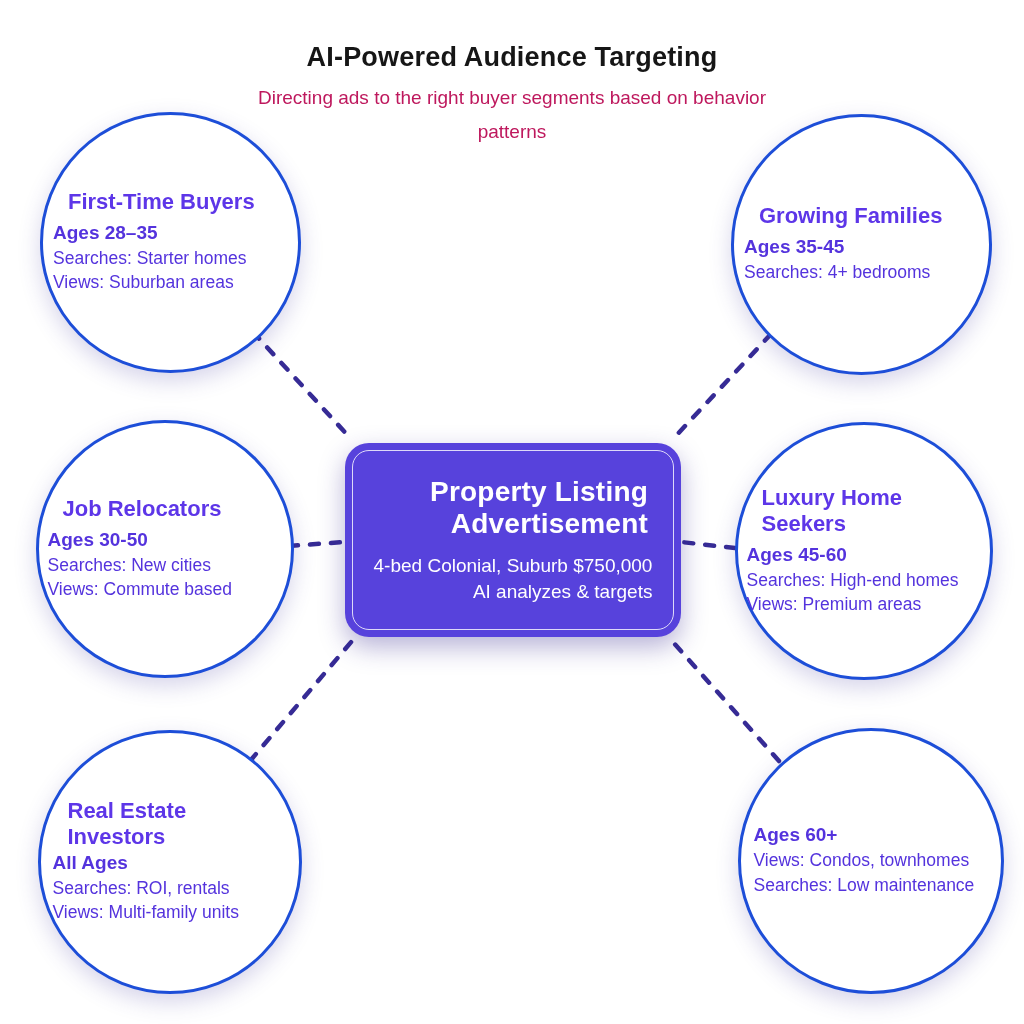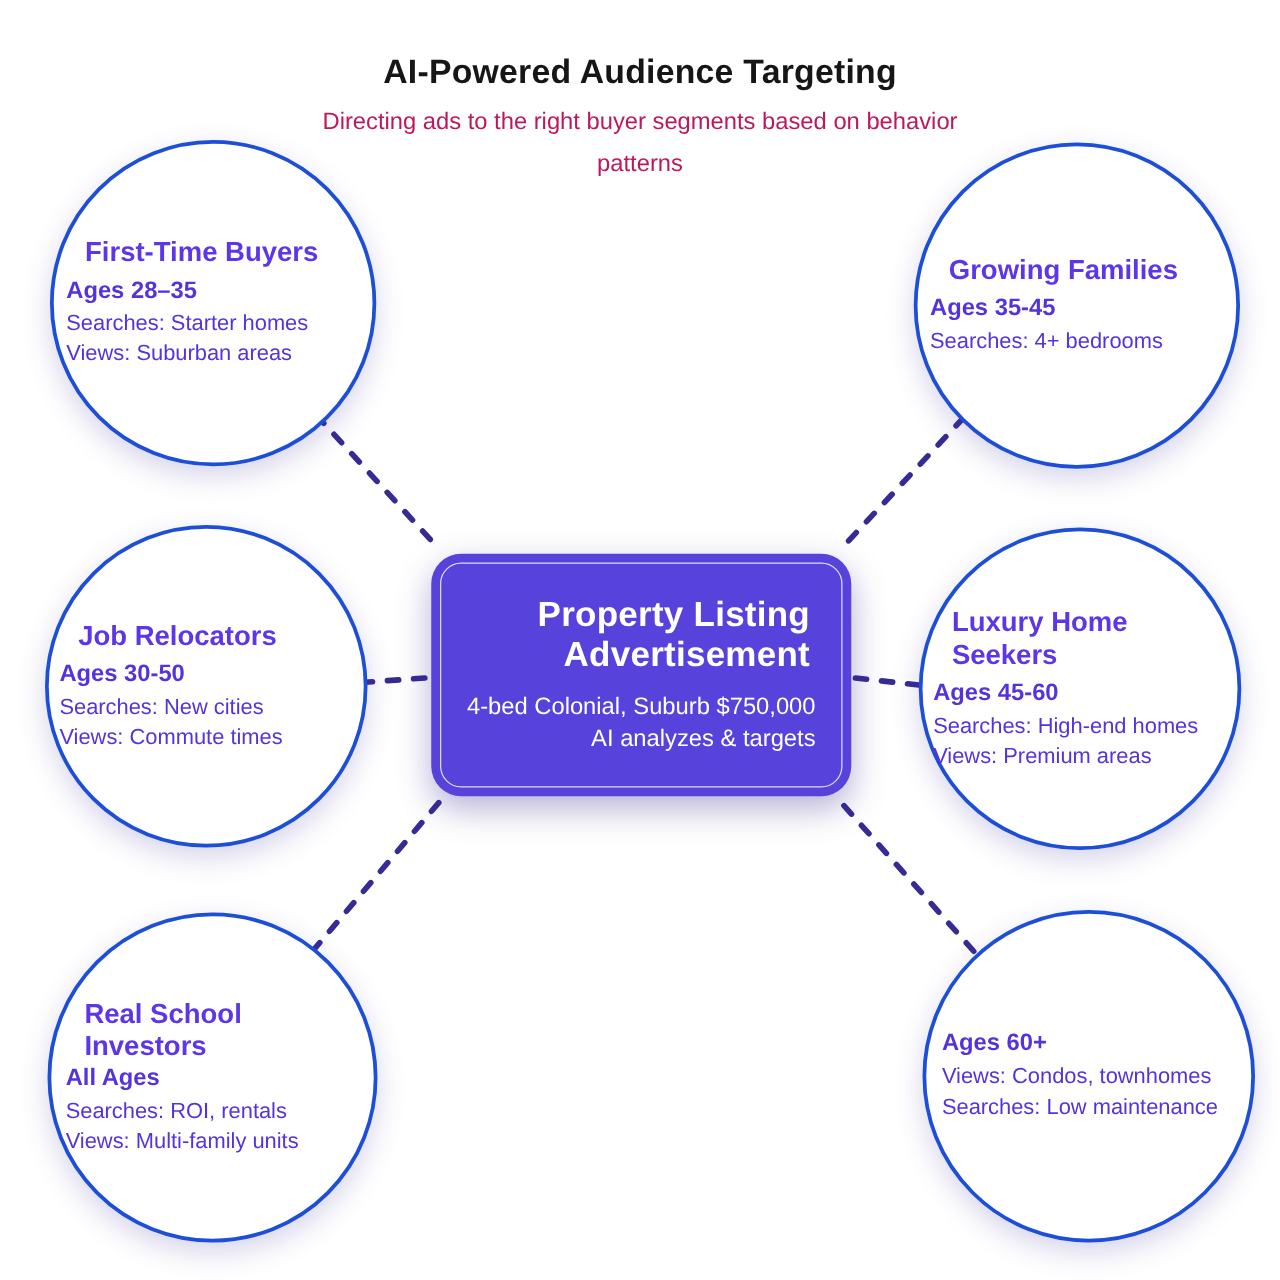--- a/index.html
+++ b/index.html
@@ -109,36 +109,36 @@
       <div class="ages">Ages 35-45</div>
       <div class="line"><b>Searches:</b> <span>4+ bedrooms</span></div>
     </div>
   </div>
 
   <div class="node c-ml">
     <div class="inner">
       <h2>Job Relocators</h2>
       <div class="ages">Ages 30-50</div>
       <div class="line"><b>Searches:</b> <span>New cities</span></div>
-      <div class="line"><b>Views:</b> <span>Commute times</span></div>
+      <div class="line"><b>Views:</b> <span>Commute based</span></div>
     </div>
   </div>
 
   <div class="node c-mr">
     <div class="inner">
       <h2>Luxury Home Seekers</h2>
       <div class="ages">Ages 45-60</div>
       <div class="line"><b>Searches:</b> <span>High-end homes</span></div>
       <div class="line"><b>Views:</b> <span>Premium areas</span></div>
     </div>
   </div>
 
   <div class="node c-bl">
     <div class="inner">
-      <h2>Real School Investors</h2>
+      <h2>Real Estate Investors</h2>
       <div class="ages">All Ages</div>
       <div class="line"><b>Searches:</b> <span>ROI, rentals</span></div>
       <div class="line"><b>Views:</b> <span>Multi-family units</span></div>
     </div>
   </div>
 
   <div class="node c-br">
     <div class="inner">
       <div class="ages">Ages 60+</div>
       <div class="line"><b>Views:</b> <span>Condos, townhomes</span></div>

